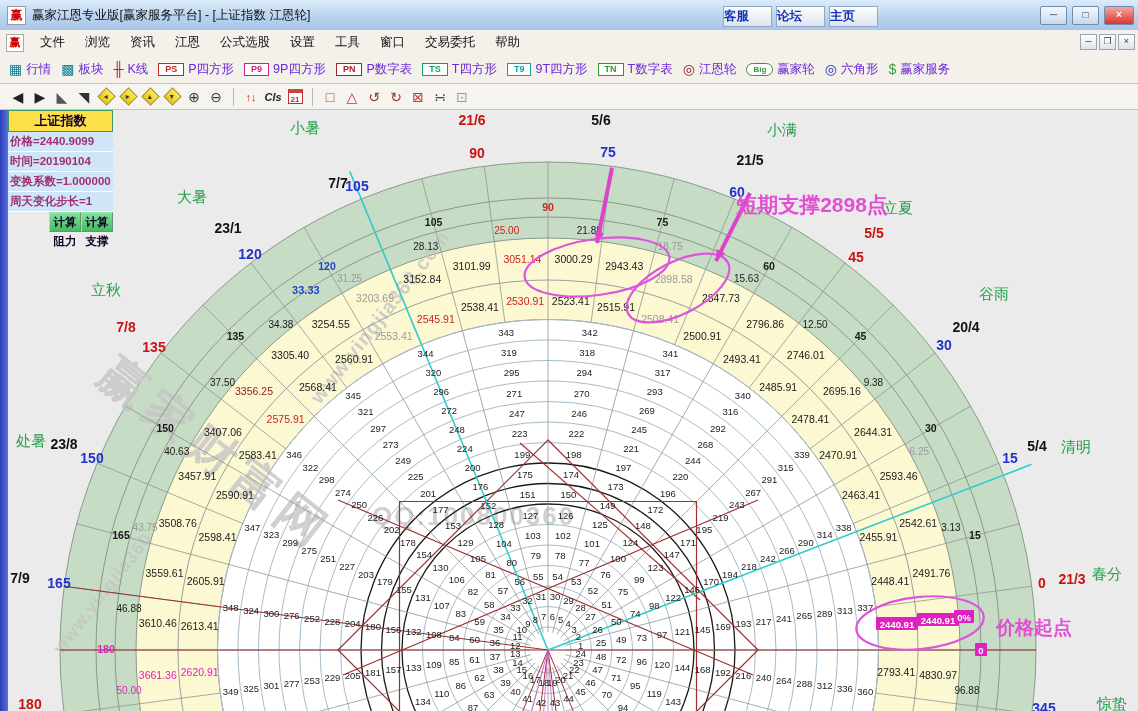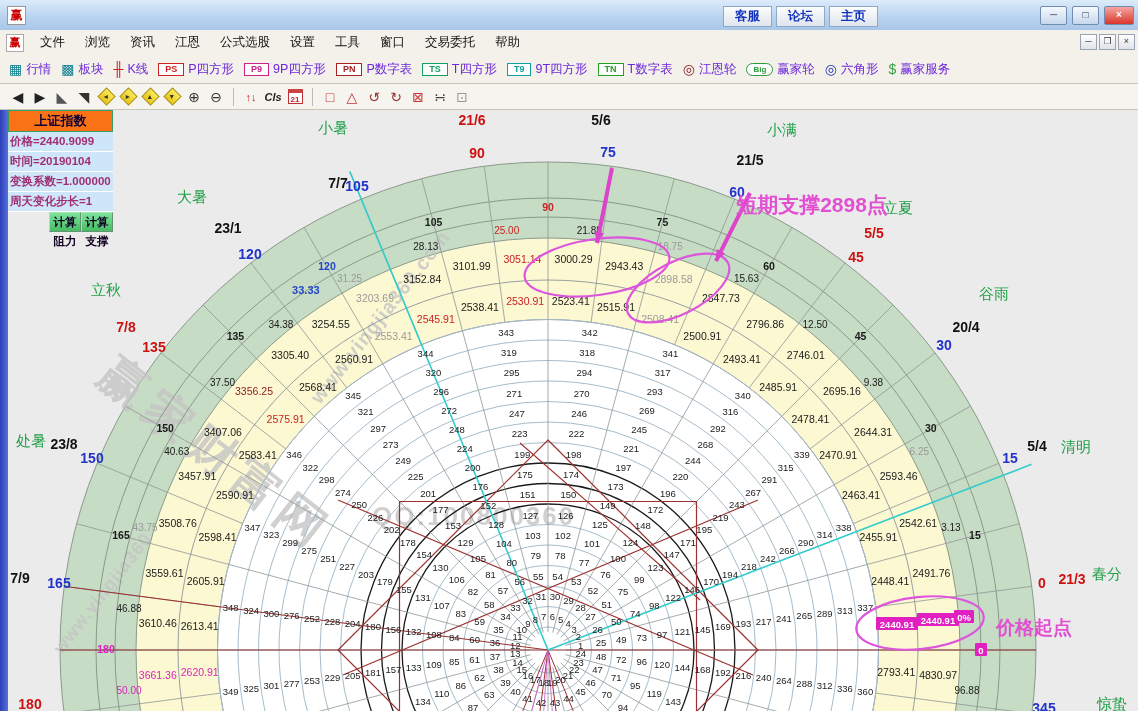--- a/index.html
+++ b/index.html
@@ -8,21 +8,21 @@
 
   
   #titlebar{position:absolute;left:0;top:0;width:1138px;height:30px;
     background:linear-gradient(#dcebfa,#b7d2ee 60%,#a8c6e8);border-bottom:1px solid #7f9fc5;
     display:flex;align-items:center;z-index:30;}
   #app-logo{width:17px;height:17px;margin:0 6px 0 7px;background:#fff;border:1px solid #999;
     color:#c00;font-weight:bold;font-size:12px;line-height:16px;text-align:center;}
   #title-text{font-size:12.5px;color:#111;}
   #title-links{position:absolute;right:260px;top:6px;display:flex;gap:4px;}
   .tlink{width:47px;height:19px;background:linear-gradient(#fdfdfd,#dfe5ee);border:1px solid #8fa8c8;
-    color:#1133bb;font-size:12.5px;font-weight:bold;text-align:center;line-height:18px;cursor:pointer;}
+    color:#1133bb;font-size:12.5px;font-weight:bold;text-align:left;line-height:18px;cursor:pointer;}
   #win-buttons{position:absolute;right:4px;top:6px;display:flex;gap:5px;}
   .wbtn{width:25px;height:17px;border:1px solid #6f8cb0;border-radius:2px;font-size:10px;line-height:15px;
     text-align:center;background:linear-gradient(#f5f9fd,#c7d8ec);color:#335;}
   .wbtn.close{background:linear-gradient(#f5a6a0,#d9352b);color:#fff;font-weight:bold;width:28px;}
 
   
   #menubar{position:absolute;left:0;top:30px;width:1138px;height:25px;background:#f3f1ea;
     border-bottom:1px solid #d7d3c7;display:flex;align-items:center;z-index:30;}
   #menu-logo{width:16px;height:16px;margin:0 6px 0 6px;background:#fff;border:1px solid #aaa;
     color:#c00;font-weight:bold;font-size:11px;line-height:15px;text-align:center;}
@@ -47,21 +47,21 @@
   .diamond{width:11px;height:11px;background:linear-gradient(#fbe95a,#e8c416);border:1px solid #a98e00;
     transform:rotate(45deg);display:flex;align-items:center;justify-content:center;}
   .diamond span{transform:rotate(-45deg);font-size:8px;color:#333;line-height:8px;}
   .calico{width:15px;height:15px;border:1px solid #bb3333;background:#fff;font-size:8px;font-weight:bold;
     color:#cc2222;text-align:center;line-height:13px;border-top:4px solid #cc4444;box-sizing:border-box;}
 
   
   #left-strip{position:absolute;left:0;top:110px;width:8px;height:601px;
     background:linear-gradient(90deg,#2a3fb8,#5a6fd8);z-index:25;}
   #side-panel{position:absolute;left:8px;top:110px;width:105px;z-index:25;font-weight:bold;}
-  #panel-title{height:20px;background:#f97316;border:1px solid #3a9a66;color:#103;
+  #panel-title{height:20px;background:#fde047;border:1px solid #3a9a66;color:#103;
     font-size:13px;text-align:center;line-height:19px;}
   .panel-row{height:19px;background:#cfe5f8;border-bottom:1px solid #fff;color:#a03070;
     font-size:11.5px;line-height:18px;padding-left:2px;white-space:nowrap;overflow:hidden;}
   #panel-btns{display:flex;padding-left:41px;}
   .pbtn{width:52px;height:20px;background:linear-gradient(#7fe39c,#46bb63);border:1px outset #9fe8b4;
     font-size:11.5px;font-weight:bold;color:#102;text-align:center;line-height:19px;cursor:pointer;box-sizing:border-box;}
 
   
   #wheel-svg{position:absolute;left:0;top:0;z-index:1;}
   #rim-layer{position:absolute;left:0;top:0;width:1138px;height:711px;z-index:10;pointer-events:none;}
@@ -72,20 +72,21 @@
   .rim.deg{color:#2233cc;font-size:14px;font-weight:bold;}
   .rim.deg-red{color:#cc1111;font-size:14px;font-weight:bold;}
   .rim.note{color:#e24fd2;font-weight:bold;}
 </style>
 </head>
 <body>
 <div id="app">
 
   <div id="titlebar">
     <div id="app-logo">赢</div>
+    <div id="title-text">赢家江恩专业版[赢家服务平台] - [上证指数 江恩轮]</div>
     <div id="title-links">
         <div class="tlink">客服</div>
         <div class="tlink">论坛</div>
         <div class="tlink">主页</div>
       </div>
     <div id="win-buttons">
       <div class="wbtn">─</div>
       <div class="wbtn">□</div>
       <div class="wbtn close">×</div>
     </div>
@@ -670,21 +671,21 @@
       <text x="981" y="653.5" font-size="9.5" fill="#fff" text-anchor="middle" font-family="&quot;Liberation Sans&quot;,&quot;DejaVu Sans&quot;,sans-serif" font-weight="bold" dn="highlight-chip-value">0</text>
       <ellipse cx="597" cy="267" rx="73" ry="28" fill="none" stroke="#dd55dd" stroke-width="2.2" transform="rotate(-8 597 267)"></ellipse>
       <ellipse cx="678" cy="288" rx="56" ry="26" fill="none" stroke="#dd55dd" stroke-width="2.2" transform="rotate(-27 678 288)"></ellipse>
       <ellipse cx="920" cy="623" rx="64" ry="26" fill="none" stroke="#dd55dd" stroke-width="2.2" transform="rotate(-6 920 623)"></ellipse>
       <line x1="612" y1="168" x2="597" y2="243" stroke="#dd44cc" stroke-width="4"></line>
       <polygon points="597,243 594.3507534411634,231.29609070991694 603.9469619351119,233.21533240870667" fill="#dd44cc"></polygon>
       <line x1="750" y1="193" x2="716" y2="261" stroke="#dd44cc" stroke-width="4"></line>
       <polygon points="716,261 716.5236050165287,249.01142886801492 725.2766938956709,253.387973307586" fill="#dd44cc"></polygon>
     </svg>
   <div id="rim-layer">
-      <div class="rim term" style="left: 305px; top: 128px; margin-left: 28px;">小暑</div>
+      <div class="rim term" style="left: 305px; top: 128px;">小暑</div>
       <div class="rim date" style="left: 338px; top: 157px; margin-top: 26px;">7/7</div>
       <div class="rim deg" style="left: 357px; top: 186px;">105</div>
       <div class="rim date-red" style="left: 472px; top: 120px;">21/6</div>
       <div class="rim deg-red" style="left: 477px; top: 153px;">90</div>
       <div class="rim date" style="left: 601px; top: 120px;">5/6</div>
       <div class="rim deg" style="left: 608px; top: 152px;">75</div>
       <div class="rim term" style="left: 782px; top: 130px;">小满</div>
       <div class="rim date" style="left: 750px; top: 160px;">21/5</div>
       <div class="rim deg" style="left: 737px; top: 192px;">60</div>
       <div class="rim term" style="left: 898px; top: 208px;">立夏</div>

